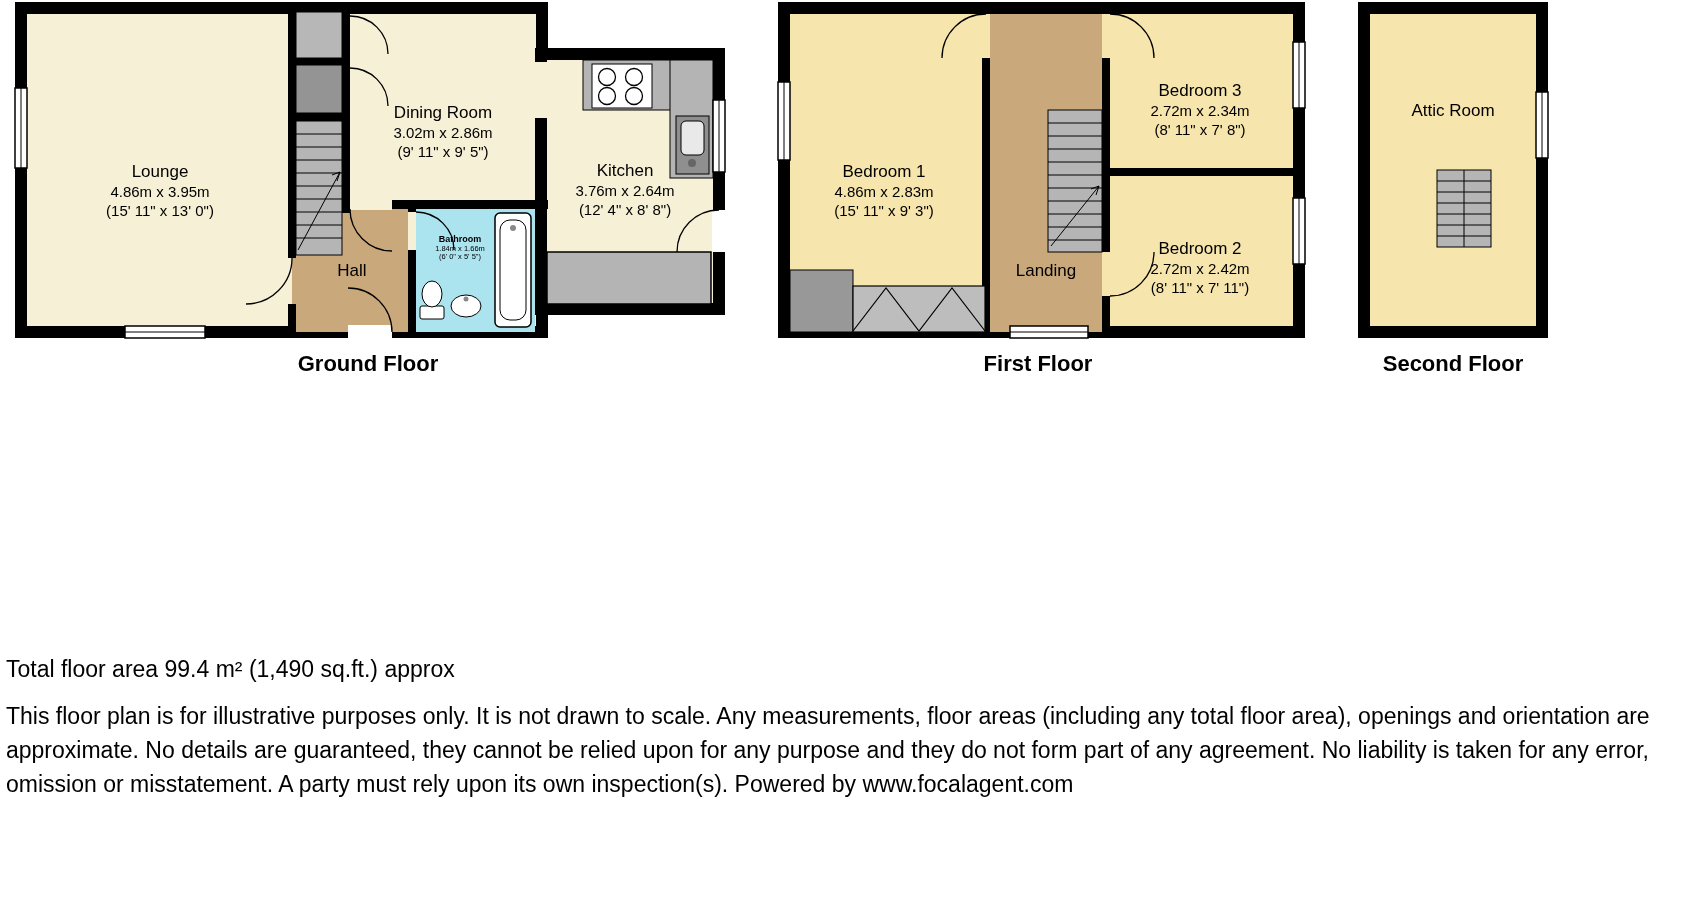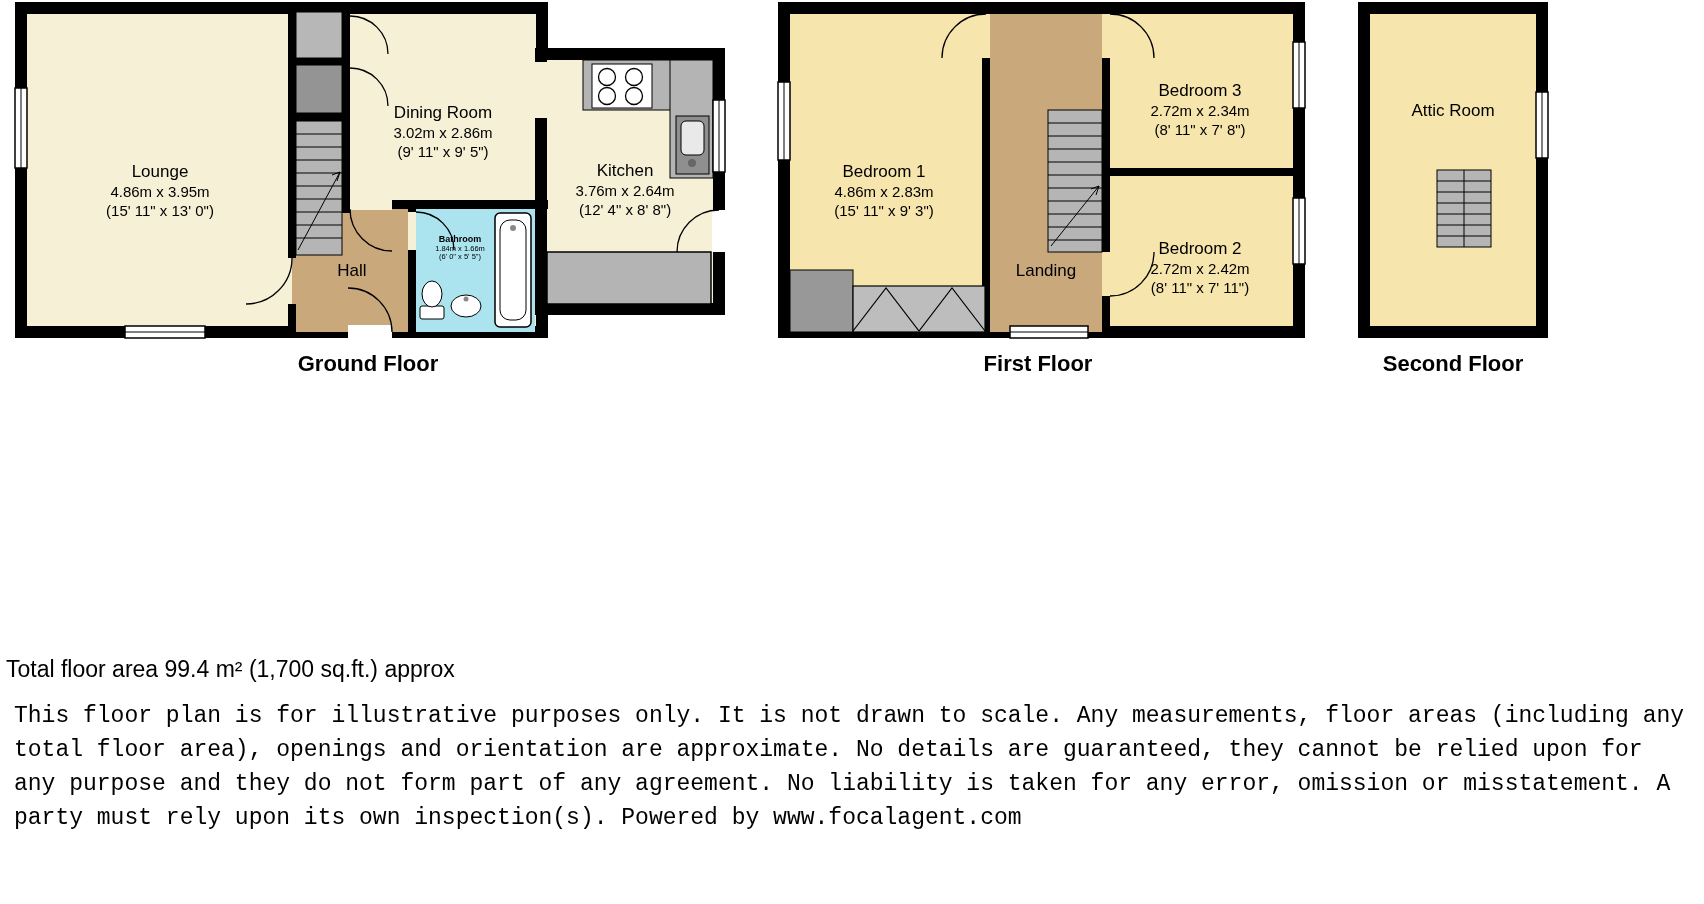--- a/index.html
+++ b/index.html
@@ -9,21 +9,21 @@
   .room-name{font-size:17px;text-anchor:middle;}
   .room-dim{font-size:15px;text-anchor:middle;}
   .bath-name{font-size:9px;font-weight:bold;text-anchor:middle;}
   .bath-dim{font-size:7.5px;text-anchor:middle;}
   .floor-label{font-size:22px;font-weight:bold;text-anchor:middle;}
   .wall{fill:#000000;}
   .arc{fill:none;stroke:#000;stroke-width:1.3;}
   .thin{stroke:#000;stroke-width:1;}
   .footer{padding:0 6px;}
   .footer .total{font-size:23px;margin:256px 0 16px 0;}
-  .footer .disclaimer{font-size:23px;line-height:34px;margin:8px;max-width:1692px;font-family:Liberation Mono, monospace;}
+  .footer .disclaimer{font-size:23px;line-height:34px;margin:0;max-width:1692px;}
 </style>
 </head>
 <body>
 
 <div class="page">
 
 <svg class="plan-svg" width="1704" height="400" viewBox="0 0 1704 400">
 
   <g>
     <rect x="21" y="8" width="521" height="324" fill="#f6f0d6" stroke="#000" stroke-width="12"></rect>
@@ -229,17 +229,17 @@
     </g>
     <text class="room-name" x="1453" y="116">Attic Room</text>
   </g>
 
   <text class="floor-label" x="368" y="371">Ground Floor</text>
   <text class="floor-label" x="1038" y="371">First Floor</text>
   <text class="floor-label" x="1453" y="371">Second Floor</text>
 </svg>
 
 <div class="footer">
-  <p class="total">Total floor area 99.4 m² (1,700 sq.ft.) approx</p>
+  <p class="total">Total floor area 99.4 m² (1,490 sq.ft.) approx</p>
   <p class="disclaimer">This floor plan is for illustrative purposes only. It is not drawn to scale. Any measurements, floor areas (including any total floor area), openings and orientation are approximate. No details are guaranteed, they cannot be relied upon for any purpose and they do not form part of any agreement. No liability is taken for any error, omission or misstatement. A party must rely upon its own inspection(s). Powered by www.focalagent.com</p>
 </div>
 
 </div>
 
 </body></html>

